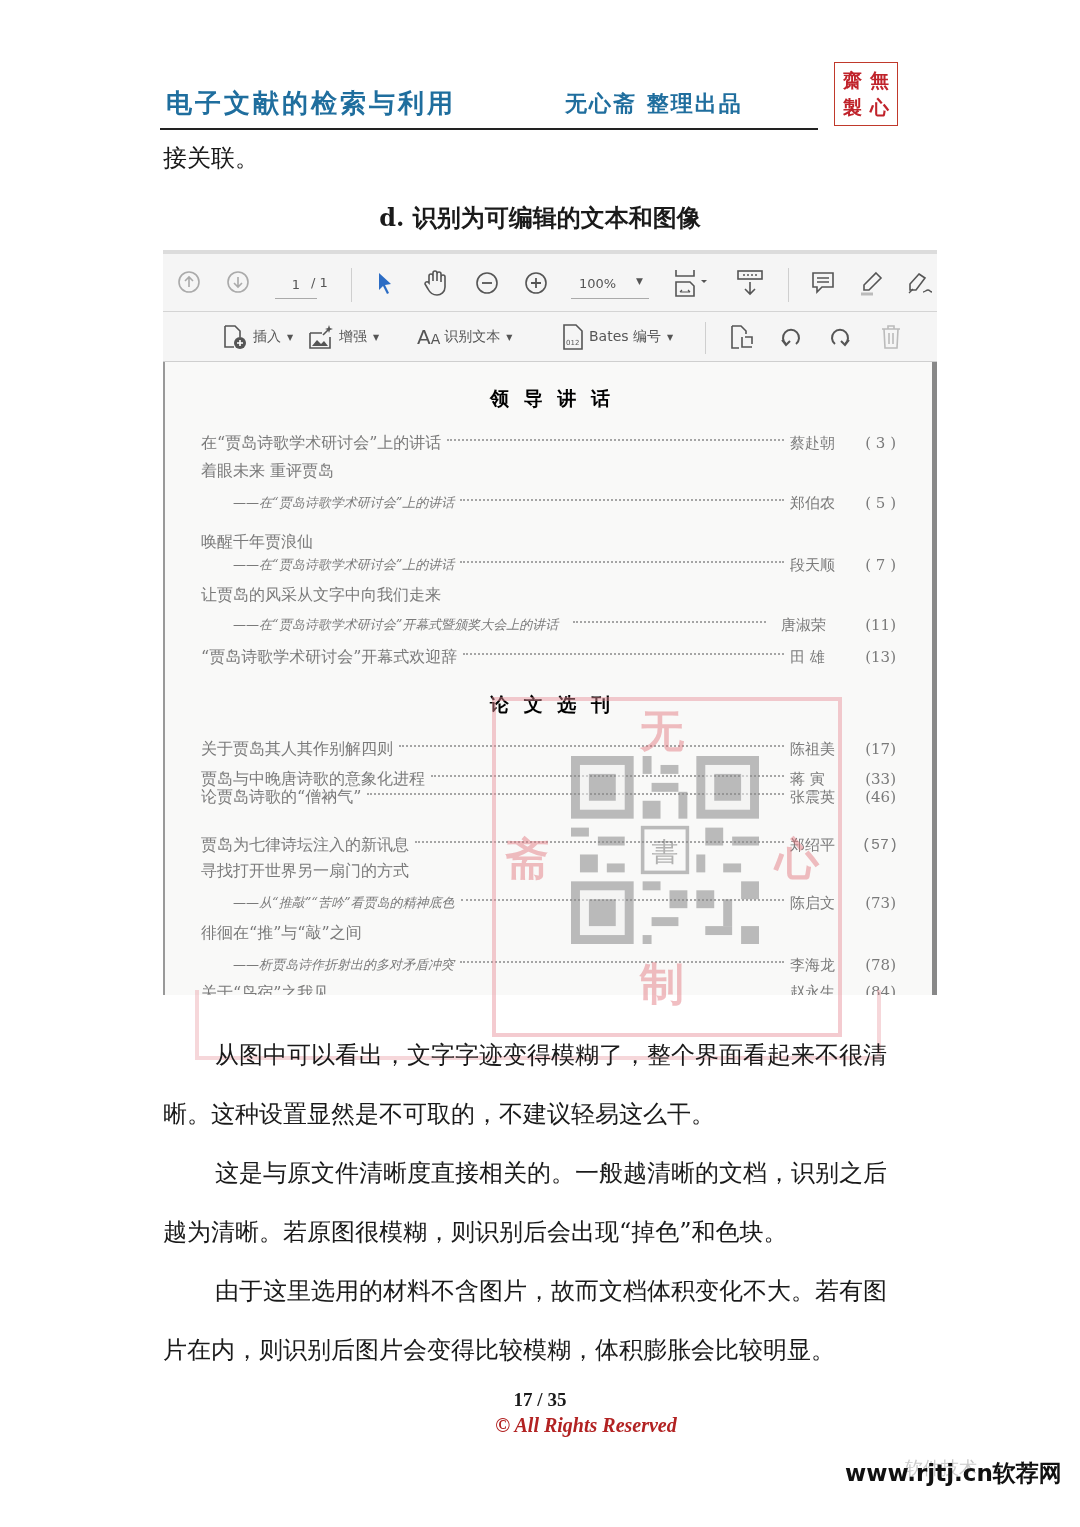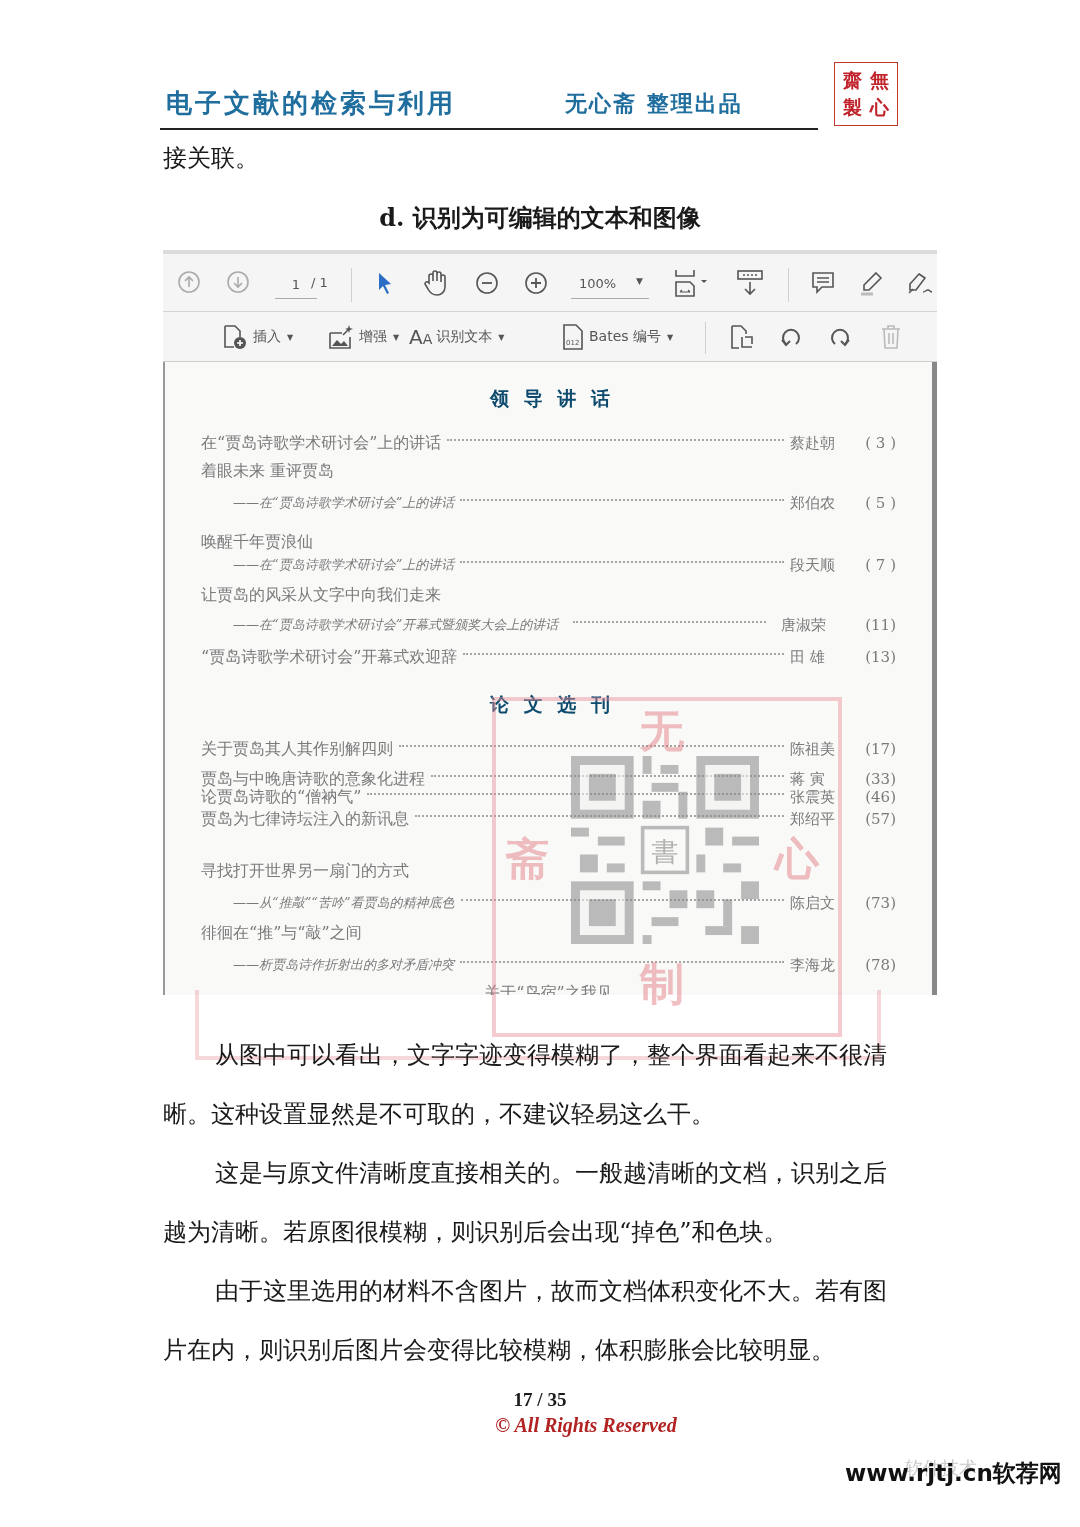--- a/index.html
+++ b/index.html
@@ -27,29 +27,29 @@
   .page-input { position: absolute; left: 112px; top: 20px; width: 42px; height: 24px; border-bottom: 1px solid #aaa; font-size: 13px; color: #555; text-align: center; line-height: 22px; font-family: "DejaVu Sans", sans-serif; }
   .page-total { position: absolute; left: 148px; top: 21px; font-size: 13px; color: #555; font-family: "DejaVu Sans", sans-serif; }
   .zoom-box { position: absolute; left: 408px; top: 18px; width: 78px; height: 26px; border-bottom: 1px solid #aaa; font-size: 13px; color: #555; font-family: "DejaVu Sans", sans-serif; }
   .zoom-box .val { position: absolute; left: 8px; top: 4px; }
   .zoom-box .caret { position: absolute; right: 6px; top: 4px; font-size: 9px; }
   .sub-btn { position: absolute; top: 72px; height: 30px; display: flex; align-items: center; gap: 4px; font-size: 14px; color: #555; font-family: "DejaVu Sans", sans-serif; }
   .sub-btn .caret { font-size: 8px; margin-left: 2px; }
 
   .doc-view { position: absolute; left: 0; top: 112px; width: 774px; height: 633px; background: #f9f9f8; border-left: 2px solid #999; box-sizing: border-box; }
   .doc-view .right-edge { position: absolute; right: 0; top: 0; width: 5px; height: 100%; background: #888; }
-  .toc-heading { position: absolute; left: 0; width: 774px; text-align: center; font-weight: bold; font-size: 19px; color: #0c4a6e; letter-spacing: 4px; font-family: "DejaVu Sans", sans-serif; }
+  .toc-heading { position: absolute; left: 0; width: 774px; text-align: center; font-weight: bold; font-size: 19px; color: #000000; letter-spacing: 4px; font-family: "DejaVu Sans", sans-serif; }
   .toc-row { position: absolute; left: 36px; width: 695px; height: 26px; display: flex; align-items: center; color: #7a7a7a; font-family: "DejaVu Serif", serif; }
   .toc-row .t { white-space: nowrap; font-size: 16px; }
   .toc-row.sub .t { font-size: 13px; font-style: italic; padding-left: 32px; }
   .toc-row .dots { flex: 1; border-bottom: 2px dotted #a5a5a5; margin: 0 6px 6px 6px; }
   .toc-row .a { white-space: nowrap; font-size: 15px; width: 72px; text-align: left; }
   .toc-row .p { white-space: nowrap; font-size: 15px; width: 34px; text-align: right; }
   .toc-row.nodots .dots { border-bottom: none; }
-  .toc-row.cut { height: 14px; overflow: hidden; align-items: center; flex-direction: column; }
+  .toc-row.cut { height: 14px; overflow: hidden; align-items: flex-start; }
 
   
   .wm-frame { position: absolute; left: 492px; top: 697px; width: 350px; height: 340px; border: 4px solid rgba(230,140,150,0.45); box-sizing: border-box; pointer-events: none; }
   .wm-frame2 { position: absolute; left: 195px; top: 990px; width: 686px; height: 70px; border: 4px solid rgba(230,140,150,0.35); border-top: none; box-sizing: border-box; pointer-events: none; }
   .wm-char { position: absolute; font-family: "DejaVu Sans", sans-serif; font-weight: bold; color: rgba(225,110,120,0.45); font-size: 44px; pointer-events: none; }
   .wm-qr { position: absolute; left: 571px; top: 750px; width: 188px; height: 200px; opacity: 0.55; pointer-events: none; }
 
   
   .para { position: absolute; left: 163px; width: 760px; font-size: 24px; font-family: "DejaVu Serif", serif; color: #1a1a1a; line-height: 59px; }
 
@@ -157,31 +157,31 @@
   <div class="toolbar-sub"></div>
   <div class="sub-btn" style="left:58px;">
     <svg width="28" height="28" viewBox="0 0 28 28">
         <path d="M4 3h10l5 5v6M4 3v21h9" fill="none" stroke="#555" stroke-width="1.6"></path>
         <circle cx="19" cy="20" r="6" fill="#555"></circle>
         <path d="M16 20h6M19 17v6" stroke="#fff" stroke-width="1.6"></path>
       </svg>
     <span>插入</span>
     <span class="caret">▼</span>
   </div>
-  <div class="sub-btn" style="left:164px;text-align:center;">
+  <div class="sub-btn" style="left:144px;text-align:center;">
     <svg width="28" height="28" viewBox="0 0 28 28">
         <path d="M3 10h12M3 10v15h20V14" fill="none" stroke="#555" stroke-width="1.6"></path>
         <path d="M5 23l5-6 4 4 3-3 4 5z" fill="#555"></path>
         <path d="M22 2l1 3 3 1-3 1-1 3-1-3-3-1 3-1z" fill="#555"></path>
         <path d="M16 12l6-6" stroke="#555" stroke-width="1.6"></path>
       </svg>
     <span>增强</span>
     <span class="caret">▼</span>
   </div>
-  <div class="sub-btn" style="left:246px;">
+  <div class="sub-btn" style="left:254px;">
     <span style="font-size:20px;color:#555;">A<span style="font-size:14px;">A</span></span>
     <span>识别文本</span>
     <span class="caret">▼</span>
   </div>
   <div class="sub-btn" style="left:398px;">
     <svg width="24" height="28" viewBox="0 0 24 28">
         <path d="M3 2h12l6 6v18H3z" fill="none" stroke="#555" stroke-width="1.6"></path>
         <text x="5" y="22" font-size="7" fill="#555" font-family="DejaVu Sans, sans-serif">012</text>
       </svg>
     <span>Bates 编号</span>
@@ -272,21 +272,21 @@
         <span class="dots"></span>
       <span class="a">蒋  寅</span>
         <span class="p">(33)</span>
     </div>
     <div class="toc-row" style="top:422px;">
       <span class="t">论贾岛诗歌的“僧衲气”</span>
         <span class="dots"></span>
       <span class="a">张震英</span>
         <span class="p">(46)</span>
     </div>
-    <div class="toc-row" style="top:444px;">
+    <div class="toc-row" style="top:470px;font-family:Liberation Mono, monospace;">
       <span class="t">贾岛为七律诗坛注入的新讯息</span>
         <span class="dots"></span>
       <span class="a">郑绍平</span>
         <span class="p">(57)</span>
     </div>
     <div class="toc-row nodots" style="top:496px;">
       <span class="t">寻找打开世界另一扇门的方式</span>
         <span class="dots"></span>
     </div>
     <div class="toc-row sub" style="top:528px;">

